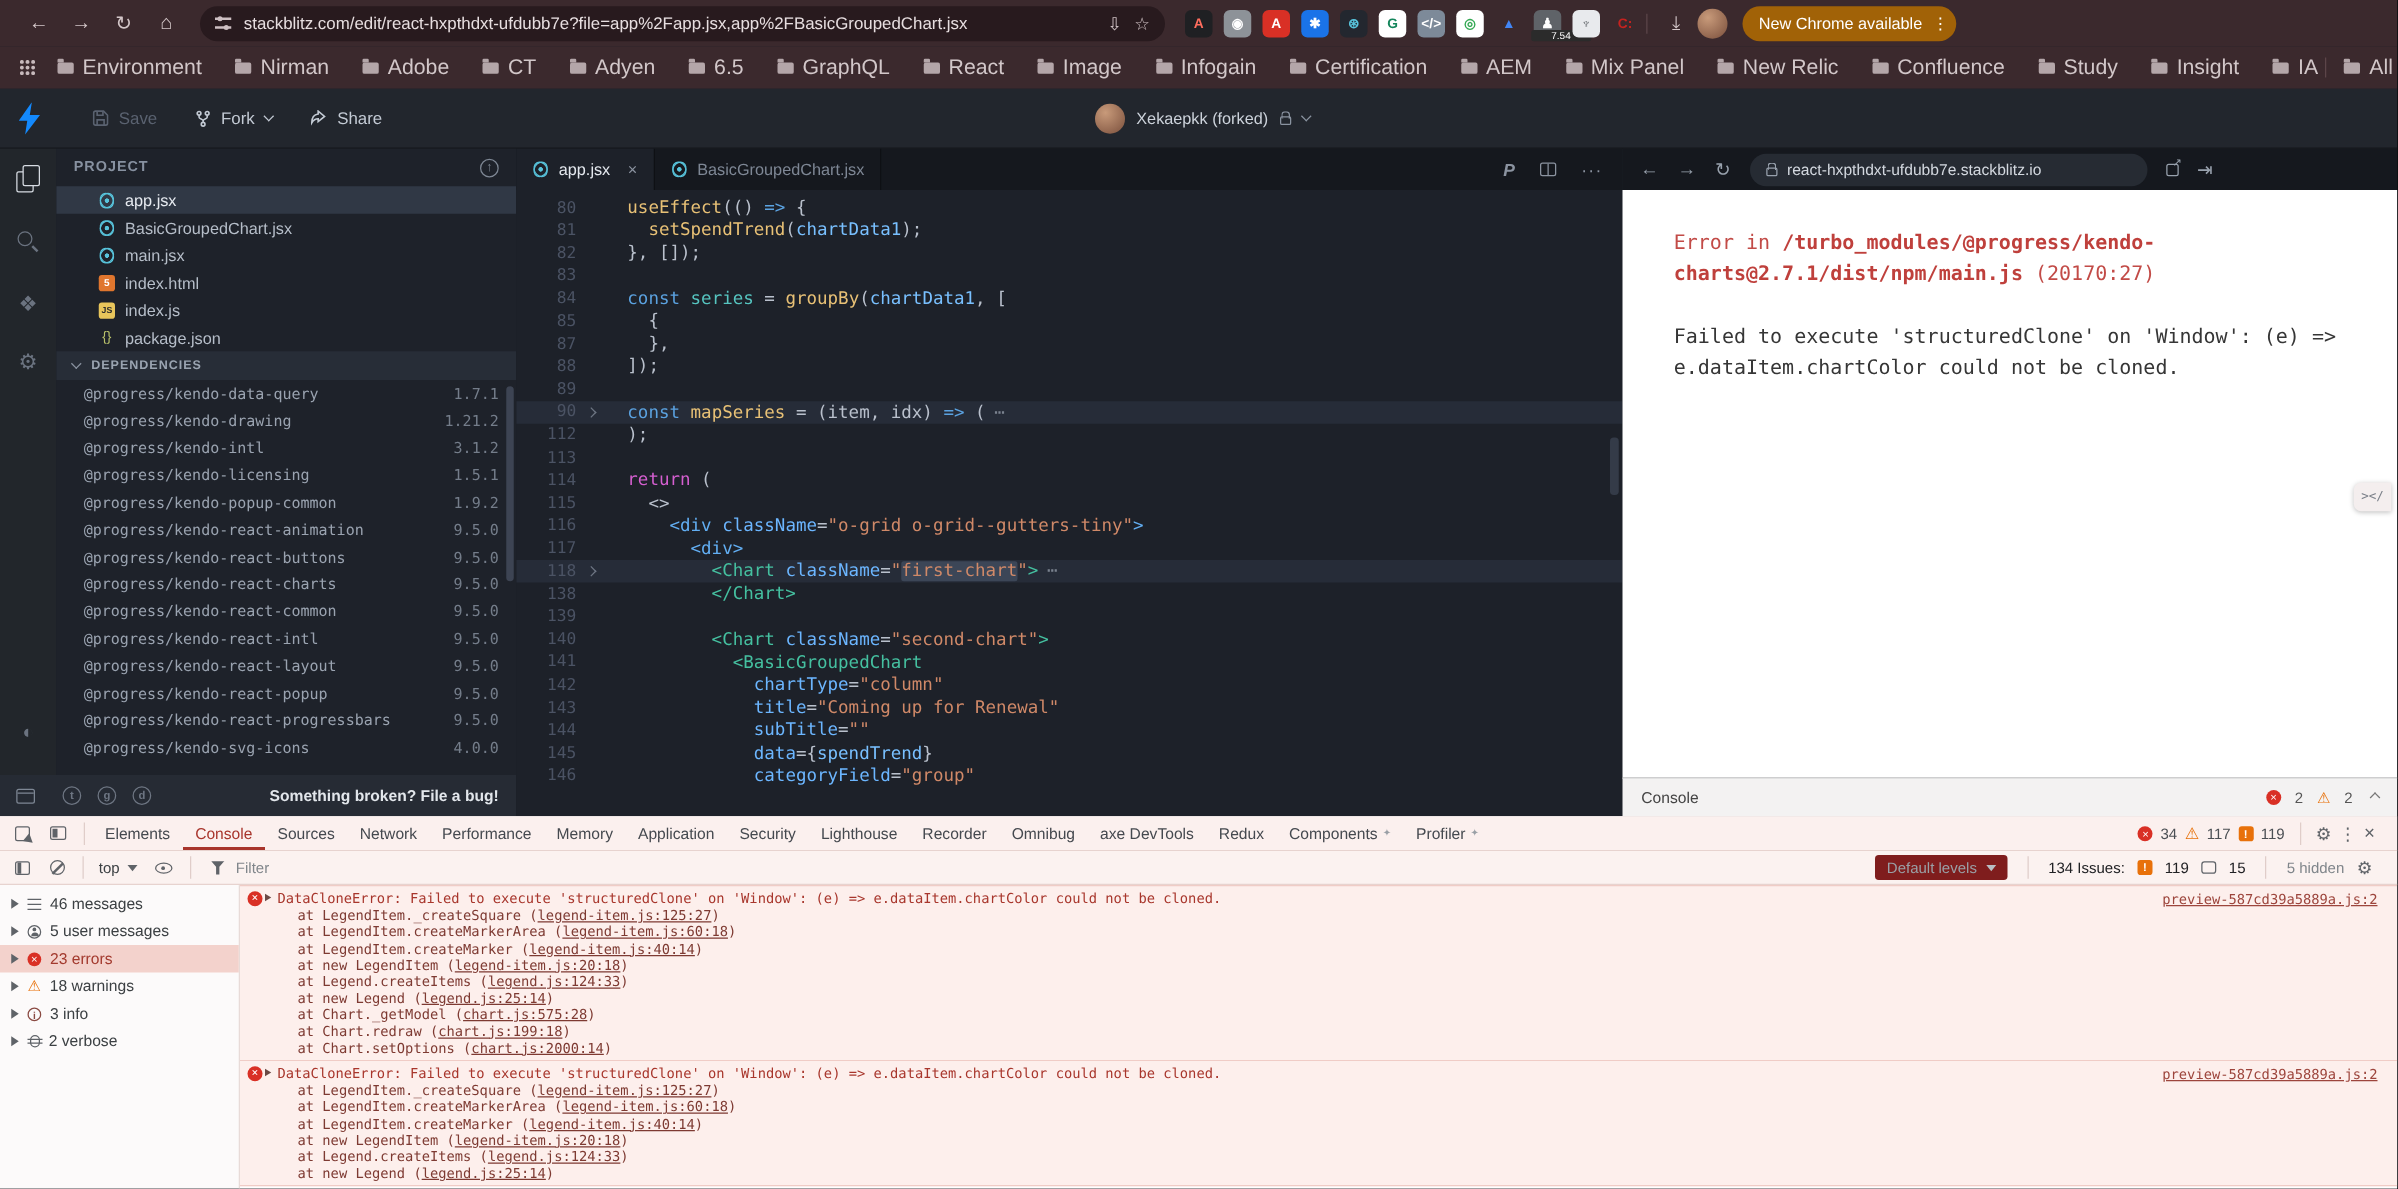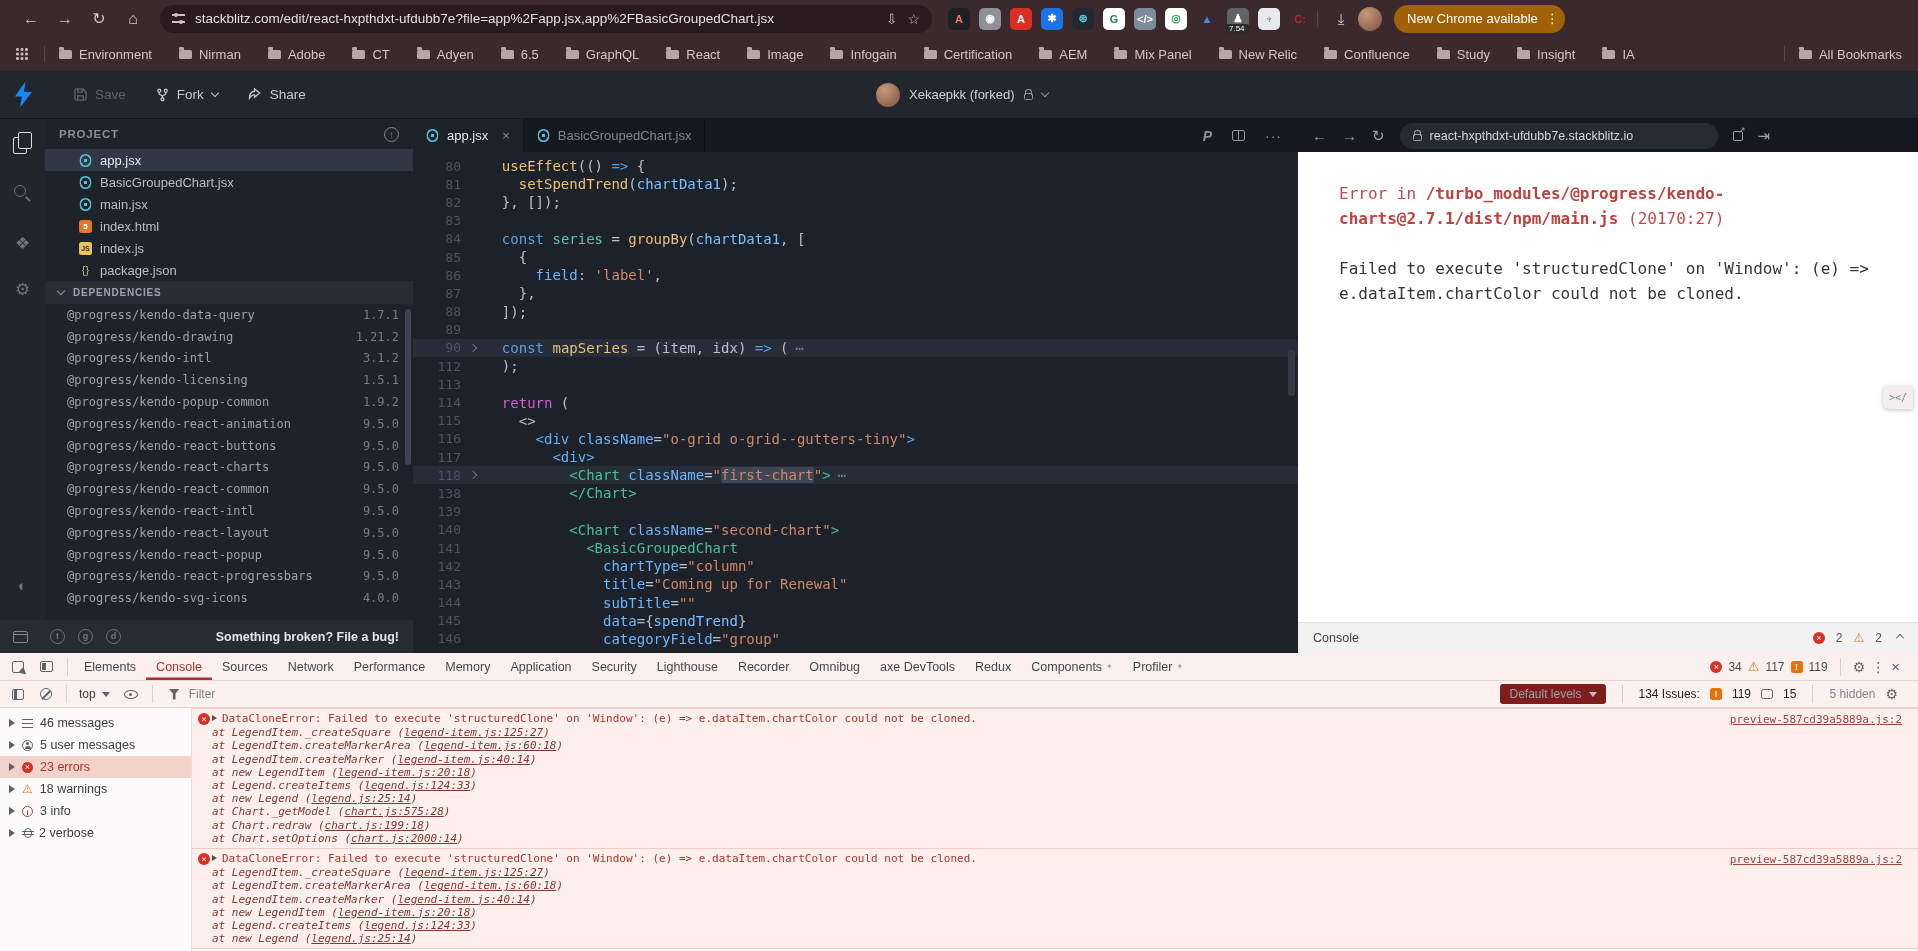--- a/index.html
+++ b/index.html
@@ -10,33 +10,33 @@
   .chrome-top{position:absolute;left:0;top:0;width:1918px;height:37px;background:#3b292d;display:flex;align-items:center;padding-left:14px;}
   .cicon{color:#d3c6c8;font-size:16px;width:34px;text-align:center;cursor:pointer;}
   .url-pill{margin-left:10px;width:772px;height:28px;background:#281a1e;border-radius:14px;display:flex;align-items:center;padding:0 12px;color:#e7dee0;}
   .url-text{font-size:13.5px;margin-left:10px;flex:1;white-space:nowrap;overflow:hidden;}
   .tune{width:13px;height:9px;border-top:2px solid #cdbfc2;border-bottom:2px solid #cdbfc2;position:relative;}
   .tune:before{content:"";position:absolute;width:4px;height:4px;border-radius:50%;background:#cdbfc2;top:-3px;left:2px;}
   .tune:after{content:"";position:absolute;width:4px;height:4px;border-radius:50%;background:#cdbfc2;bottom:-3px;right:2px;}
   .pill-icn{color:#cdbfc2;font-size:14px;margin-left:10px;cursor:pointer;}
   .ext-row{display:flex;align-items:center;gap:9px;margin-left:16px;}
   .ext{width:22px;height:22px;border-radius:5px;font-size:11px;font-weight:bold;display:flex;align-items:center;justify-content:center;position:relative;cursor:pointer;}
-  .ext .bdg{position:absolute;bottom:-3px;left:-2px;background:#2b2b2b;color:#fff;font-size:8px;font-weight:normal;padding:0 4px;border-radius:2px;}
+  .ext .bdg{position:absolute;bottom:-3px;left:-2px;background:#2b2b2b;color:#fff;font-size:8px;font-weight:normal;padding:0 16px;border-radius:2px;}
   .vdiv{width:1px;height:16px;background:#5c4549;margin:0 6px;}
   .avatar{width:24px;height:24px;border-radius:50%;background:radial-gradient(circle at 35% 30%,#c89a7a,#7a4f3c);cursor:pointer;}
   .update-pill{margin-left:12px;height:28px;border-radius:14px;background:#a16207;color:#fff;font-size:13px;display:flex;align-items:center;padding:0 6px 0 13px;cursor:pointer;white-space:nowrap;}
   .update-pill .dots{font-size:13px;margin-left:8px;}
 
   
   .bookmarks{position:absolute;left:0;top:37px;width:1918px;height:34px;background:#3b292d;display:flex;align-items:center;padding:0 16px 0 12px;}
   .apps-grid{width:12px;height:12px;position:relative;margin:0 10px 0 4px;}
   .apps-grid i{position:absolute;width:2.5px;height:2.5px;border-radius:50%;background:#c7b9bc;box-shadow:4.5px 0 #c7b9bc,9px 0 #c7b9bc,0 4.5px #c7b9bc,4.5px 4.5px #c7b9bc,9px 4.5px #c7b9bc,0 9px #c7b9bc,4.5px 9px #c7b9bc,9px 9px #c7b9bc;}
   .bm-list{display:flex;align-items:center;gap:27px;margin-left:8px;}
   .bm-item{display:flex;align-items:center;gap:7px;cursor:pointer;white-space:nowrap;}
-  .bm-label{color:#d2c7c9;font-size:13px;}
+  .bm-label{color:#d2c7c9;font-size:17px;}
   .folder-ic{width:13px;height:9px;background:#b4a6a9;border-radius:1.5px;position:relative;flex:0 0 13px;}
   .folder-ic:before{content:"";position:absolute;top:-2.5px;left:0;width:5px;height:2.5px;background:inherit;border-radius:1px 1px 0 0;}
   .bm-right{margin-left:auto;display:flex;align-items:center;gap:8px;}
 
   
   .sb-header{position:absolute;left:0;top:71px;width:1918px;height:48px;background:#22262d;border-bottom:1px solid #14171c;display:flex;align-items:center;}
   .bolt{width:17px;height:26px;margin-left:15px;background:#1389fd;clip-path:polygon(62% 0,0 58%,40% 58%,30% 100%,100% 40%,52% 40%);}
   .hbtns{display:flex;align-items:center;gap:30px;margin-left:42px;}
   .hbtn{display:flex;align-items:center;gap:8px;font-size:13.5px;color:#c3cad4;cursor:pointer;}
   .hbtn.disabled{color:#5a6270;cursor:default;}
@@ -173,21 +173,21 @@
   .ic-info{width:11px;height:11px;border:1.4px solid #8a4a42;border-radius:50%;color:#8a4a42;font-size:8px;line-height:11px;text-align:center;font-weight:bold;}
   .ic-bug{width:8px;height:10px;border:1.4px solid #5f6368;border-radius:4px;position:relative;margin-left:2px;}
   .ic-bug:before{content:"";position:absolute;left:-3px;top:2px;width:12px;height:1.3px;background:#5f6368;box-shadow:0 3px #5f6368;}
   .con-msgs{position:absolute;left:192px;top:0;right:0;height:243px;overflow:hidden;background:#fff;font-family:"DejaVu Sans Mono",monospace;}
   .msg-block{background:#fdefec;border-bottom:1px solid #f0ccc6;position:relative;padding:2px 0 3px 0;}
   .msg-block:first-child{border-top:1px solid #f0ccc6;}
   .msg-head{position:relative;padding:1px 190px 1px 30px;font-size:11px;line-height:13.2px;color:#a8362c;}
   .msg-err-ic{position:absolute;left:6px;top:2px;}
   .msg-tri{position:absolute;left:20px;top:4px;width:0;height:0;border-top:3.5px solid transparent;border-bottom:3.5px solid transparent;border-left:5.5px solid #6b4a45;}
   .msg-src{position:absolute;right:16px;top:2px;font-size:11px;color:#9d453c;text-decoration:underline;cursor:pointer;white-space:nowrap;}
-  .stack-line{padding-left:20px;font-size:11px;line-height:13.2px;color:#7e3a32;font-style:italic;}
+  .stack-line{padding-left:46px;font-size:11px;line-height:13.2px;color:#7e3a32;}
   .stack-line a{color:#7e3a32;text-decoration:underline;cursor:pointer;}
 </style>
 </head>
 <body>
 
 <div id="root">
 
   <div class="chrome-top">
     <div class="cicon">←</div>
     <div class="cicon">→</div>
@@ -478,21 +478,20 @@
     </div>
   </div>
 
   <div class="editor" id="code">
       <div class="code-row"><span class="ln">80</span><span class="foldcol"></span><pre><span class="tok-pl">  </span><span class="tok-fn">useEffect</span><span class="tok-pl">(() </span><span class="tok-kw">=&gt;</span><span class="tok-pl"> {</span></pre></div>
       <div class="code-row"><span class="ln">81</span><span class="foldcol"></span><pre><span class="tok-pl">    </span><span class="tok-fn">setSpendTrend</span><span class="tok-pl">(</span><span class="tok-vr">chartData1</span><span class="tok-pl">);</span></pre></div>
       <div class="code-row"><span class="ln">82</span><span class="foldcol"></span><pre><span class="tok-pl">  }, []);</span></pre></div>
       <div class="code-row"><span class="ln">83</span><span class="foldcol"></span><pre></pre></div>
       <div class="code-row"><span class="ln">84</span><span class="foldcol"></span><pre><span class="tok-pl">  </span><span class="tok-kw">const</span><span class="tok-pl"> </span><span class="tok-df">series</span><span class="tok-pl"> = </span><span class="tok-fn">groupBy</span><span class="tok-pl">(</span><span class="tok-vr">chartData1</span><span class="tok-pl">, [</span></pre></div>
       <div class="code-row"><span class="ln">85</span><span class="foldcol"></span><pre><span class="tok-pl">    {</span></pre></div>
-      <div class="code-row"><span class="ln">86</span><span class="foldcol"></span><pre><span class="tok-pl">      </span><span class="tok-pr">field</span><span class="tok-pl">: </span><span class="tok-st">'label'</span><span class="tok-pl">,</span></pre></div>
       <div class="code-row"><span class="ln">87</span><span class="foldcol"></span><pre><span class="tok-pl">    },</span></pre></div>
       <div class="code-row"><span class="ln">88</span><span class="foldcol"></span><pre><span class="tok-pl">  ]);</span></pre></div>
       <div class="code-row"><span class="ln">89</span><span class="foldcol"></span><pre></pre></div>
       <div class="code-row hl"><span class="ln">90</span><span class="foldcol"><span class="chev" style="transform: rotate(-45deg);"></span></span><pre><span class="tok-pl">  </span><span class="tok-kw">const</span><span class="tok-pl"> </span><span class="tok-fn">mapSeries</span><span class="tok-pl"> = (item, idx) </span><span class="tok-kw">=&gt;</span><span class="tok-pl"> (</span><span class="fold-badge">⋯</span></pre></div>
       <div class="code-row"><span class="ln">112</span><span class="foldcol"></span><pre><span class="tok-pl">  );</span></pre></div>
       <div class="code-row"><span class="ln">113</span><span class="foldcol"></span><pre></pre></div>
       <div class="code-row"><span class="ln">114</span><span class="foldcol"></span><pre><span class="tok-pl">  </span><span class="tok-kw2">return</span><span class="tok-pl"> (</span></pre></div>
       <div class="code-row"><span class="ln">115</span><span class="foldcol"></span><pre><span class="tok-pl">    &lt;&gt;</span></pre></div>
       <div class="code-row"><span class="ln">116</span><span class="foldcol"></span><pre><span class="tok-pl">      </span><span class="tok-tg">&lt;div</span><span class="tok-pl"> </span><span class="tok-pr">className</span><span class="tok-pl">=</span><span class="tok-st">"o-grid o-grid--gutters-tiny"</span><span class="tok-tg">&gt;</span></pre></div>
       <div class="code-row"><span class="ln">117</span><span class="foldcol"></span><pre><span class="tok-pl">        </span><span class="tok-tg">&lt;div&gt;</span></pre></div>

